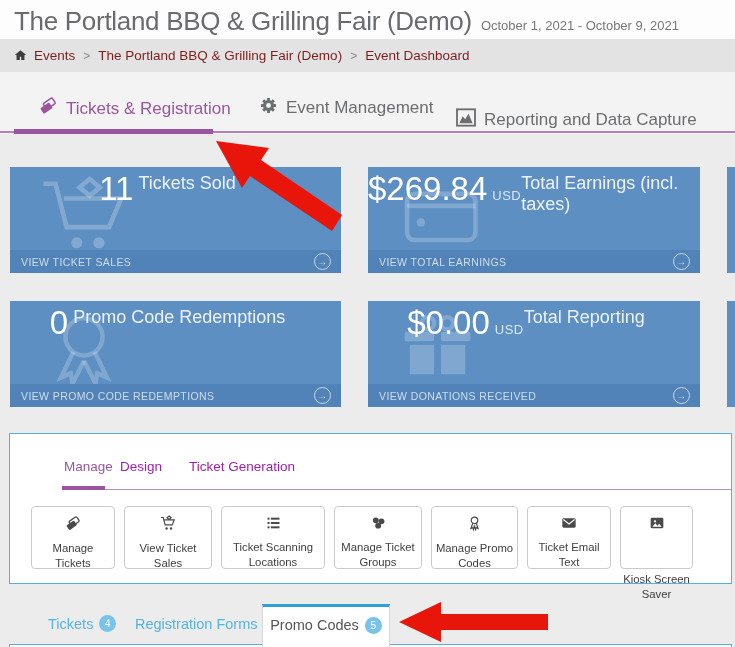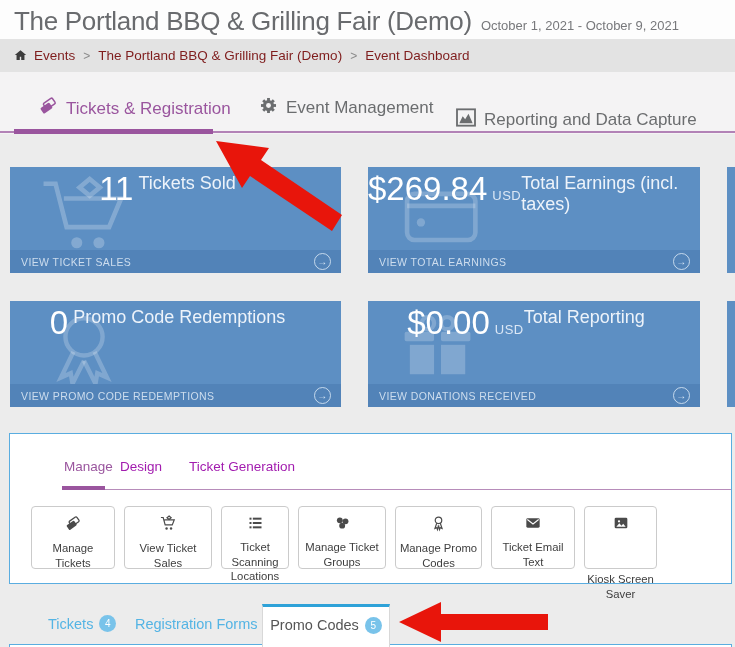--- a/index.html
+++ b/index.html
@@ -49,21 +49,21 @@
   .panel{position:absolute;left:9px;top:433px;width:721px;height:149px;background:#fff;
     border:1px solid #5aade0;}
   .p-tab{position:absolute;top:25px;font-size:13.5px;color:#a21caf;cursor:pointer;white-space:nowrap;}
   .p-tab.active{color:#9a559e;}
   .pt1{left:54px;} .pt2{left:110px;} .pt3{left:179px;}
   .p-thin{position:absolute;left:52px;right:0;top:55px;height:1px;background:#b78cba;}
   .p-bar{position:absolute;left:52px;top:52px;width:43px;height:4px;background:#9a559e;}
   .btn-row{position:absolute;left:21px;top:72px;display:flex;gap:9px;}
   .tool-btn{height:63px;box-sizing:border-box;background:#fff;border:1px solid #cbcbcb;border-radius:4px;
     display:flex;flex-direction:column;align-items:center;padding-top:8px;cursor:pointer;color:#4a4a4a;}
-  .tb1{width:84px;} .tb2{width:88px;} .tb3{width:68px;} .tb4{width:88px;} .tb5{width:87px;} .tb6{width:84px;} .tb7{width:73px;gap:32px;}
+  .tb1{width:84px;} .tb2{width:88px;} .tb3{width:104px;} .tb4{width:88px;} .tb5{width:87px;} .tb6{width:84px;} .tb7{width:73px;gap:32px;}
   .tool-btn .tb-label{font-size:11.3px;color:#3e3e3e;text-align:center;line-height:1.3;margin-top:5px;padding:0 2px;}
 
   
   .b-tab{position:absolute;top:615px;display:flex;align-items:center;gap:6px;font-size:14.5px;
     color:#54b4e4;cursor:pointer;z-index:2;}
   .bt1{left:48px;} .bt2{left:135px;}
   .badge{display:inline-block;width:17px;height:17px;border-radius:50%;background:#79c3ea;color:#fff;
     font-size:10px;line-height:17px;text-align:center;}
   .b-tab-active{position:absolute;left:262px;top:604px;width:128px;height:43px;box-sizing:border-box;
     background:#fff;border-top:3px solid #2ea2d8;border-left:1px solid #d8d8d8;border-right:1px solid #d8d8d8;

